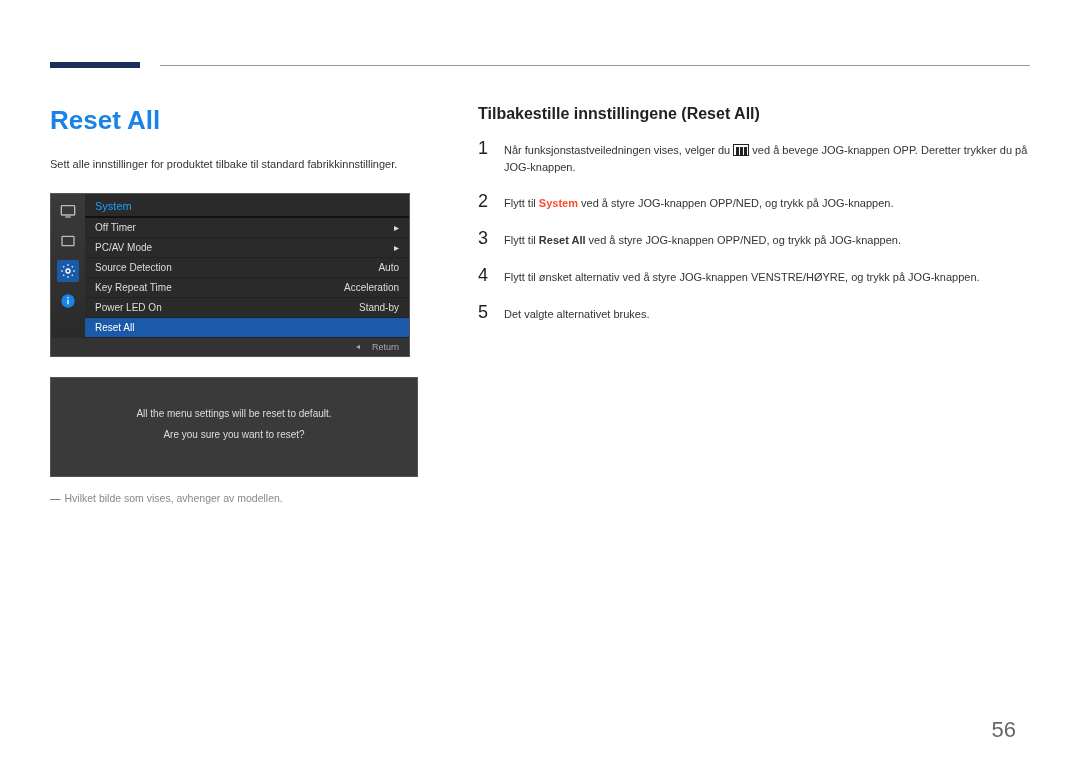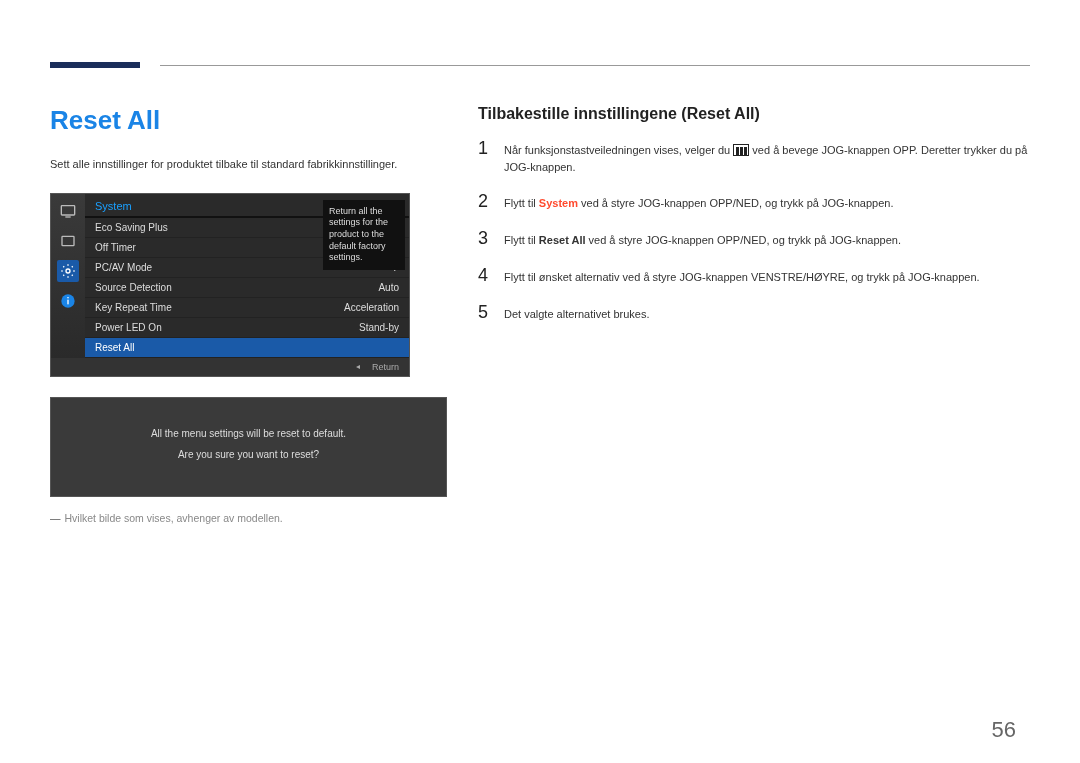--- a/index.html
+++ b/index.html
@@ -123,21 +123,21 @@
     display:flex; justify-content:flex-end; gap:12px;
     padding: 4px 10px;
     font-size:9px;
     color:#aaa;
     background:#333;
   }
   .osd-foot .tri { font-size:8px; }
 
   
   .confirm {
-    width: 397px;
+    width: 368px;
     background: #3a3a3a;
     border: 1px solid #555;
     color:#ddd;
     font-size: 10px;
     text-align:center;
     padding: 30px 0 0 0;
     margin-bottom: 15px;
   }
   .confirm-line1 { margin-bottom: 10px; }
   .confirm-line2 { margin-bottom: 36px; }
@@ -203,24 +203,20 @@
                   <circle cx="12" cy="12" r="10" fill="#1a84e6"></circle>
                   <rect x="11" y="10" width="2" height="7" fill="#fff"></rect>
                   <rect x="11" y="6" width="2" height="2" fill="#fff"></rect>
                 </svg>
             </div>
           </div>
           <div class="osd-main">
             <div class="osd-title">System</div>
             <div id="osd-rows">
                 <div class="osd-row">
-                  <span>Eco Saving Plus</span>
-                  <span class="">Off</span>
-                </div>
-                <div class="osd-row">
                   <span>Off Timer</span>
                   <span class="osd-arrow">▸</span>
                 </div>
                 <div class="osd-row">
                   <span>PC/AV Mode</span>
                   <span class="osd-arrow">▸</span>
                 </div>
                 <div class="osd-row">
                   <span>Source Detection</span>
                   <span class="">Auto</span>
@@ -232,21 +228,20 @@
                 <div class="osd-row">
                   <span>Power LED On</span>
                   <span class="">Stand-by</span>
                 </div>
                 <div class="osd-row sel">
                   <span>Reset All</span>
                   <span class=""></span>
                 </div>
               </div>
           </div>
-          <div class="osd-tooltip">Return all the settings for the product to the default factory settings.</div>
         </div>
         <div class="osd-foot">
           <span class="tri">◂</span>
           <span>Return</span>
         </div>
       </div>
 
       <div class="confirm">
         <div class="confirm-line1">All the menu settings will be reset to default.</div>
         <div class="confirm-line2">Are you sure you want to reset?</div>

